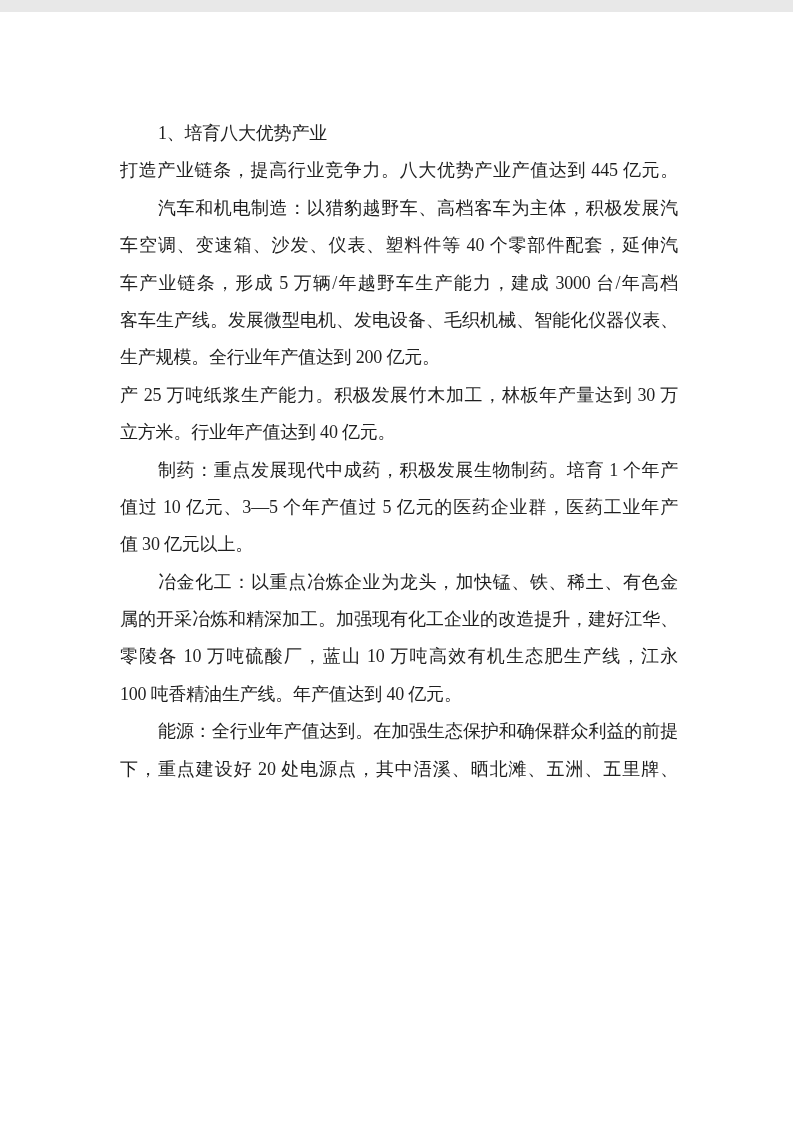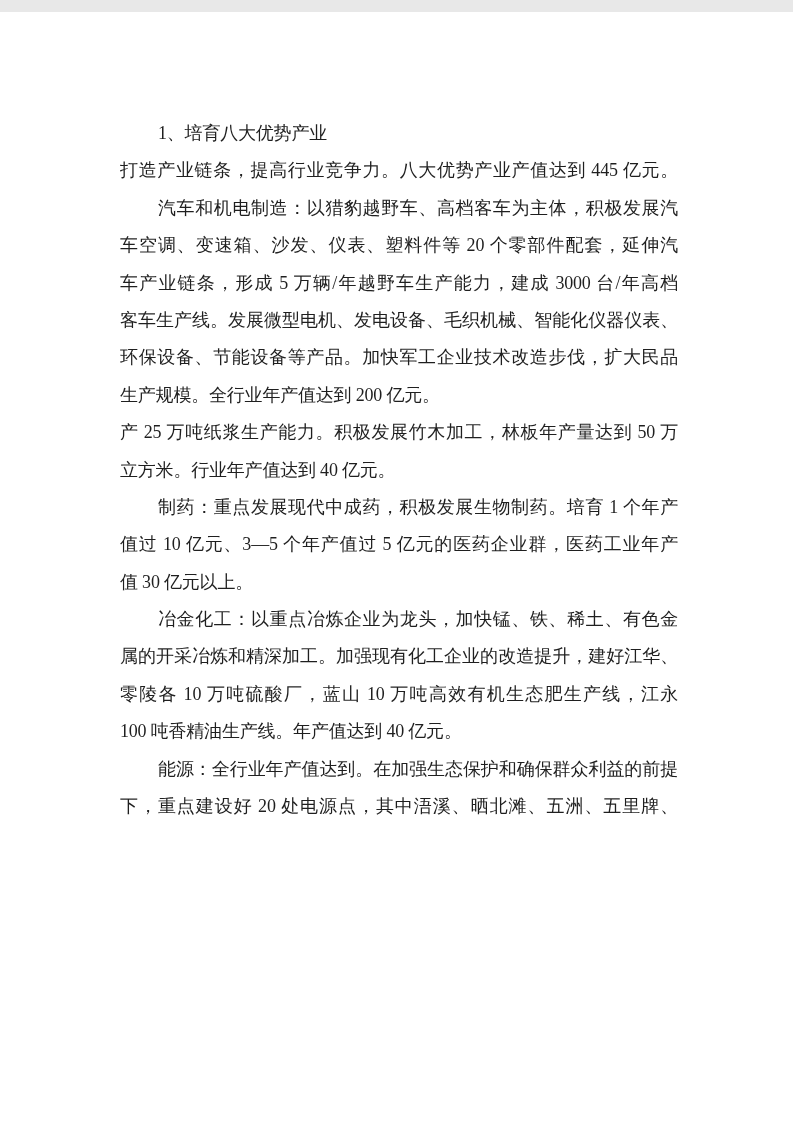--- a/index.html
+++ b/index.html
@@ -49,28 +49,27 @@
 <div class="page" style="background: rgb(255, 255, 255);">
   <div class="text-block" style="color: rgb(31, 31, 31);">
       <div class="paragraph">
         <div class="line indent">1、培育八大优势产业</div>
       </div>
       <div class="paragraph">
         <div class="line full">打造产业链条，提高行业竞争力。八大优势产业产值达到 445 亿元。</div>
       </div>
       <div class="paragraph">
         <div class="line indent full">汽车和机电制造：以猎豹越野车、高档客车为主体，积极发展汽</div>
-        <div class="line full">车空调、变速箱、沙发、仪表、塑料件等 20 个零部件配套，延伸汽</div>
+        <div class="line full">车空调、变速箱、沙发、仪表、塑料件等 40 个零部件配套，延伸汽</div>
         <div class="line full">车产业链条，形成 5 万辆/年越野车生产能力，建成 3000 台/年高档</div>
         <div class="line full">客车生产线。发展微型电机、发电设备、毛织机械、智能化仪器仪表、</div>
-        <div class="line full">环保设备、节能设备等产品。加快军工企业技术改造步伐，扩大民品</div>
         <div class="line">生产规模。全行业年产值达到 200 亿元。</div>
       </div>
       <div class="paragraph">
-        <div class="line full">产 25 万吨纸浆生产能力。积极发展竹木加工，林板年产量达到 50 万</div>
+        <div class="line full">产 25 万吨纸浆生产能力。积极发展竹木加工，林板年产量达到 30 万</div>
         <div class="line">立方米。行业年产值达到 40 亿元。</div>
       </div>
       <div class="paragraph">
         <div class="line indent full">制药：重点发展现代中成药，积极发展生物制药。培育 1 个年产</div>
         <div class="line full">值过 10 亿元、3—5 个年产值过 5 亿元的医药企业群，医药工业年产</div>
         <div class="line">值 30 亿元以上。</div>
       </div>
       <div class="paragraph">
         <div class="line indent full">冶金化工：以重点冶炼企业为龙头，加快锰、铁、稀土、有色金</div>
         <div class="line full">属的开采冶炼和精深加工。加强现有化工企业的改造提升，建好江华、</div>

